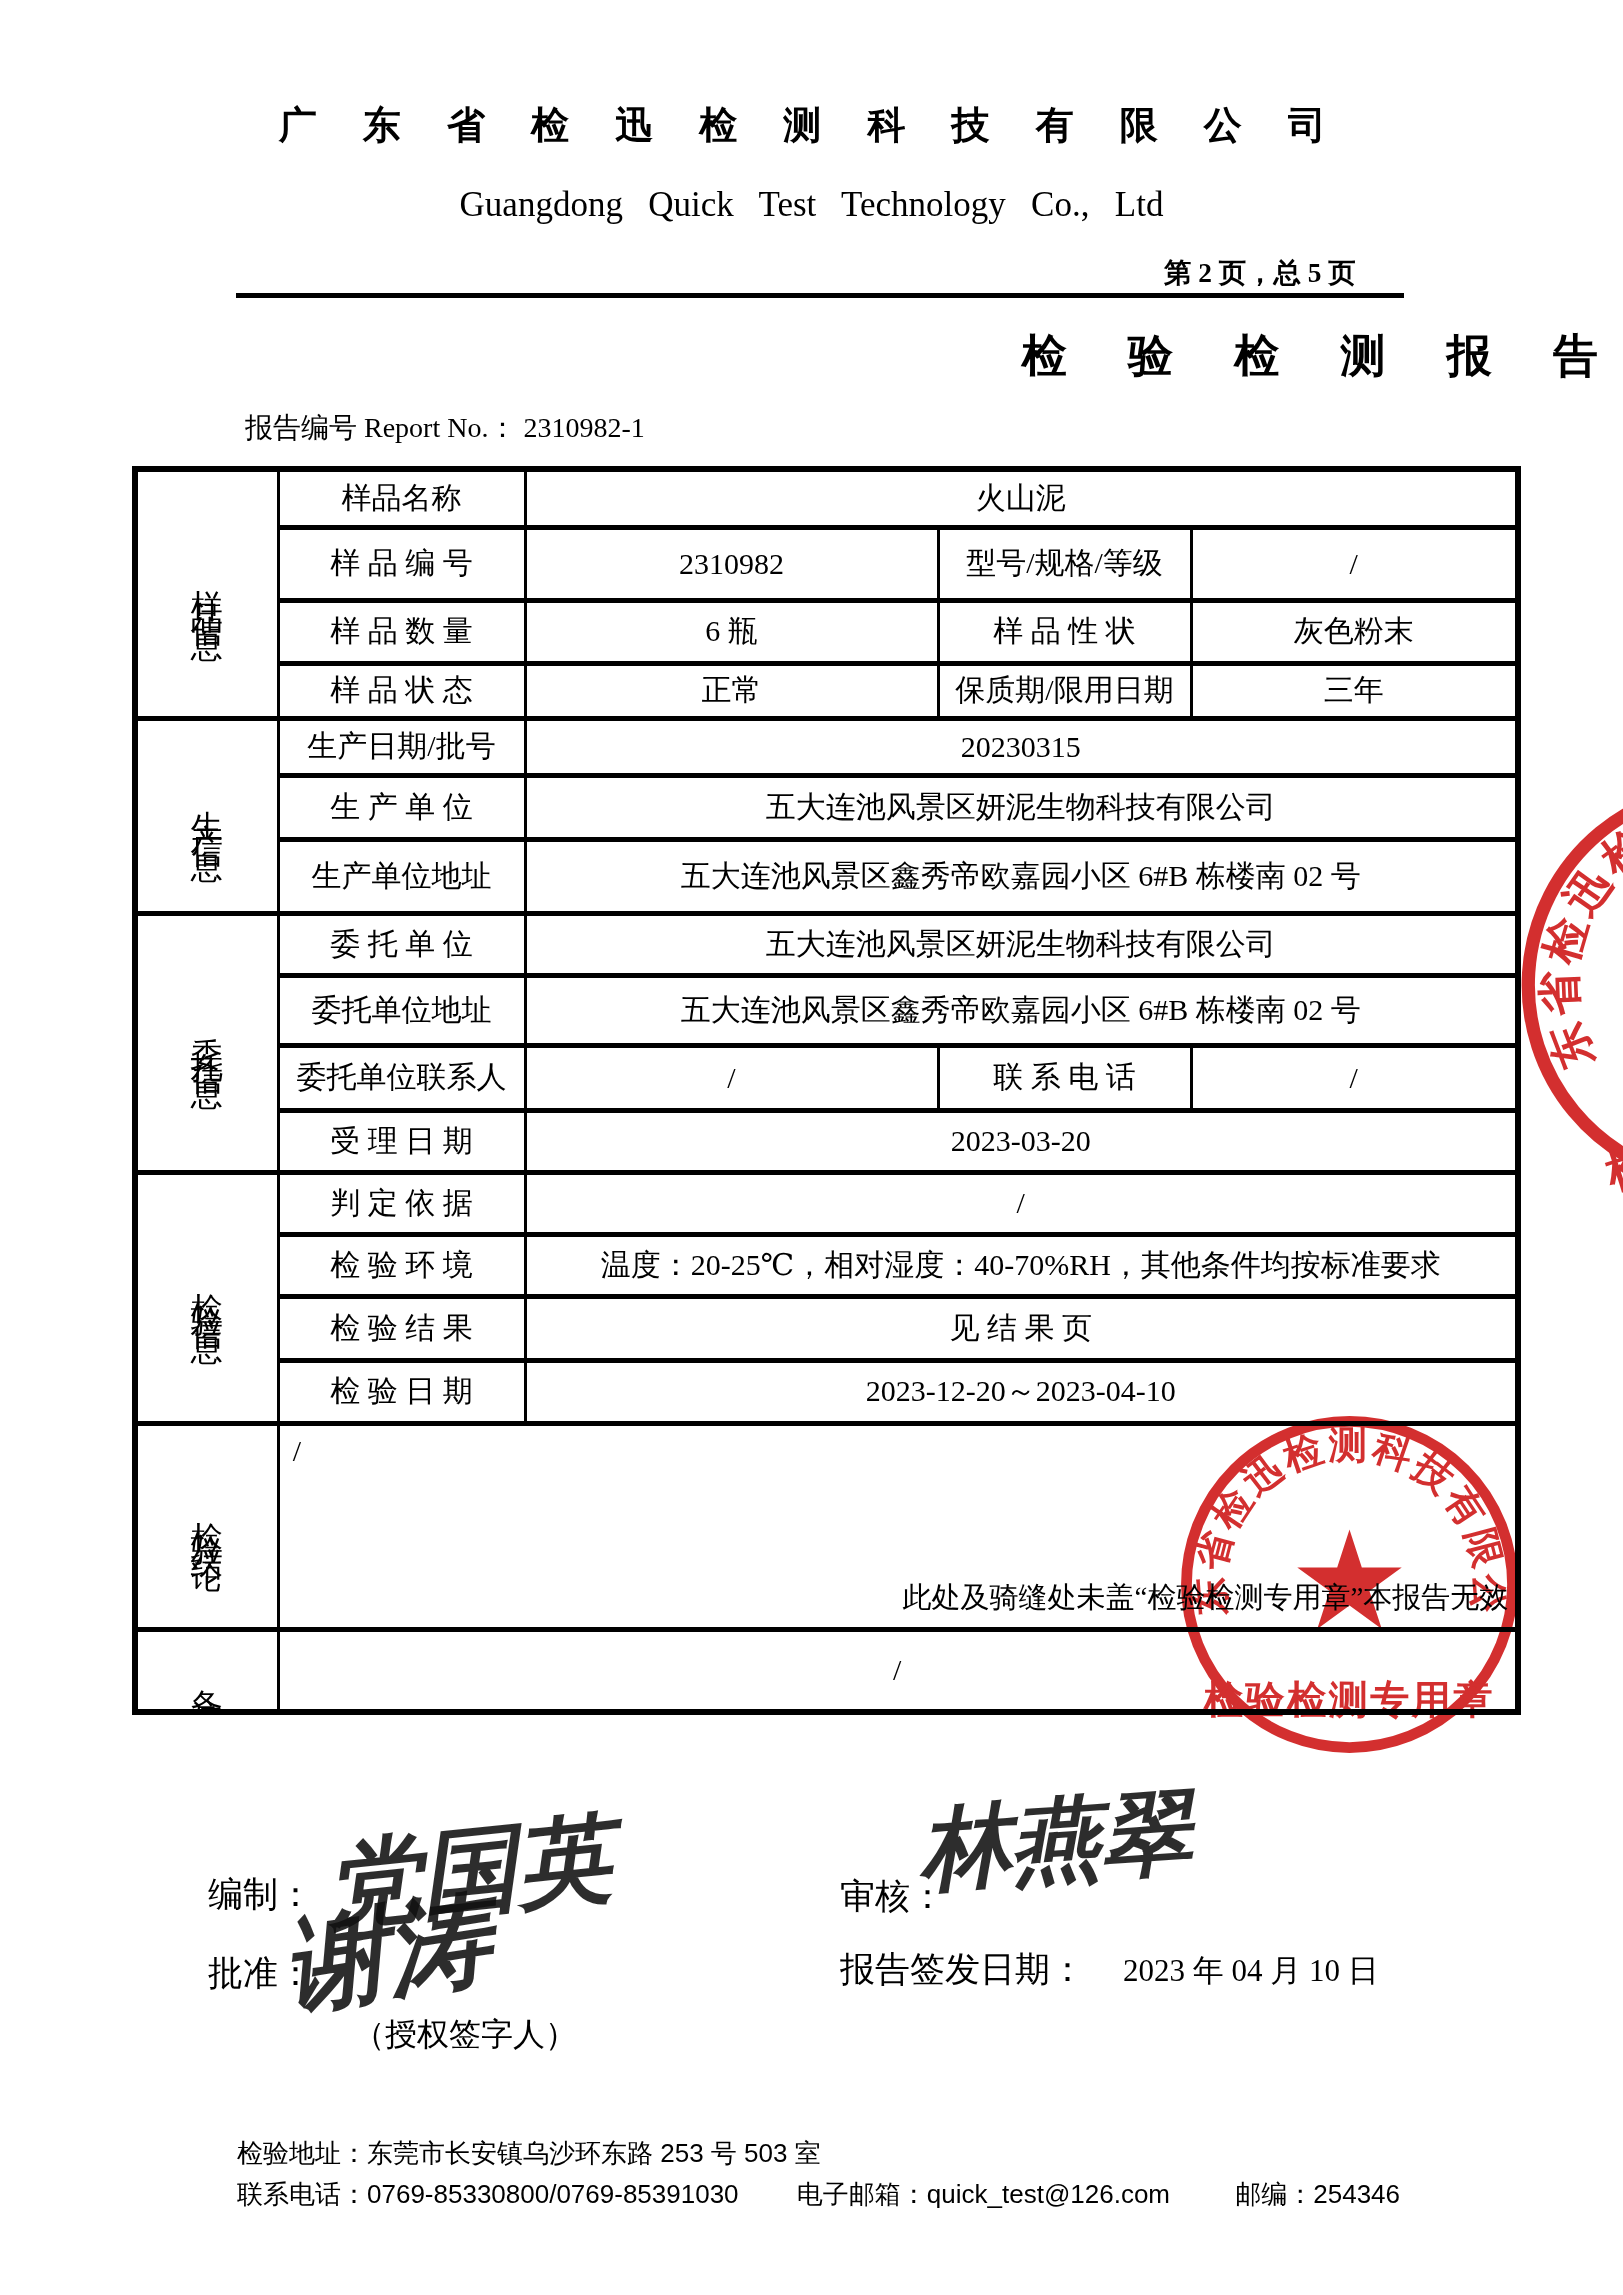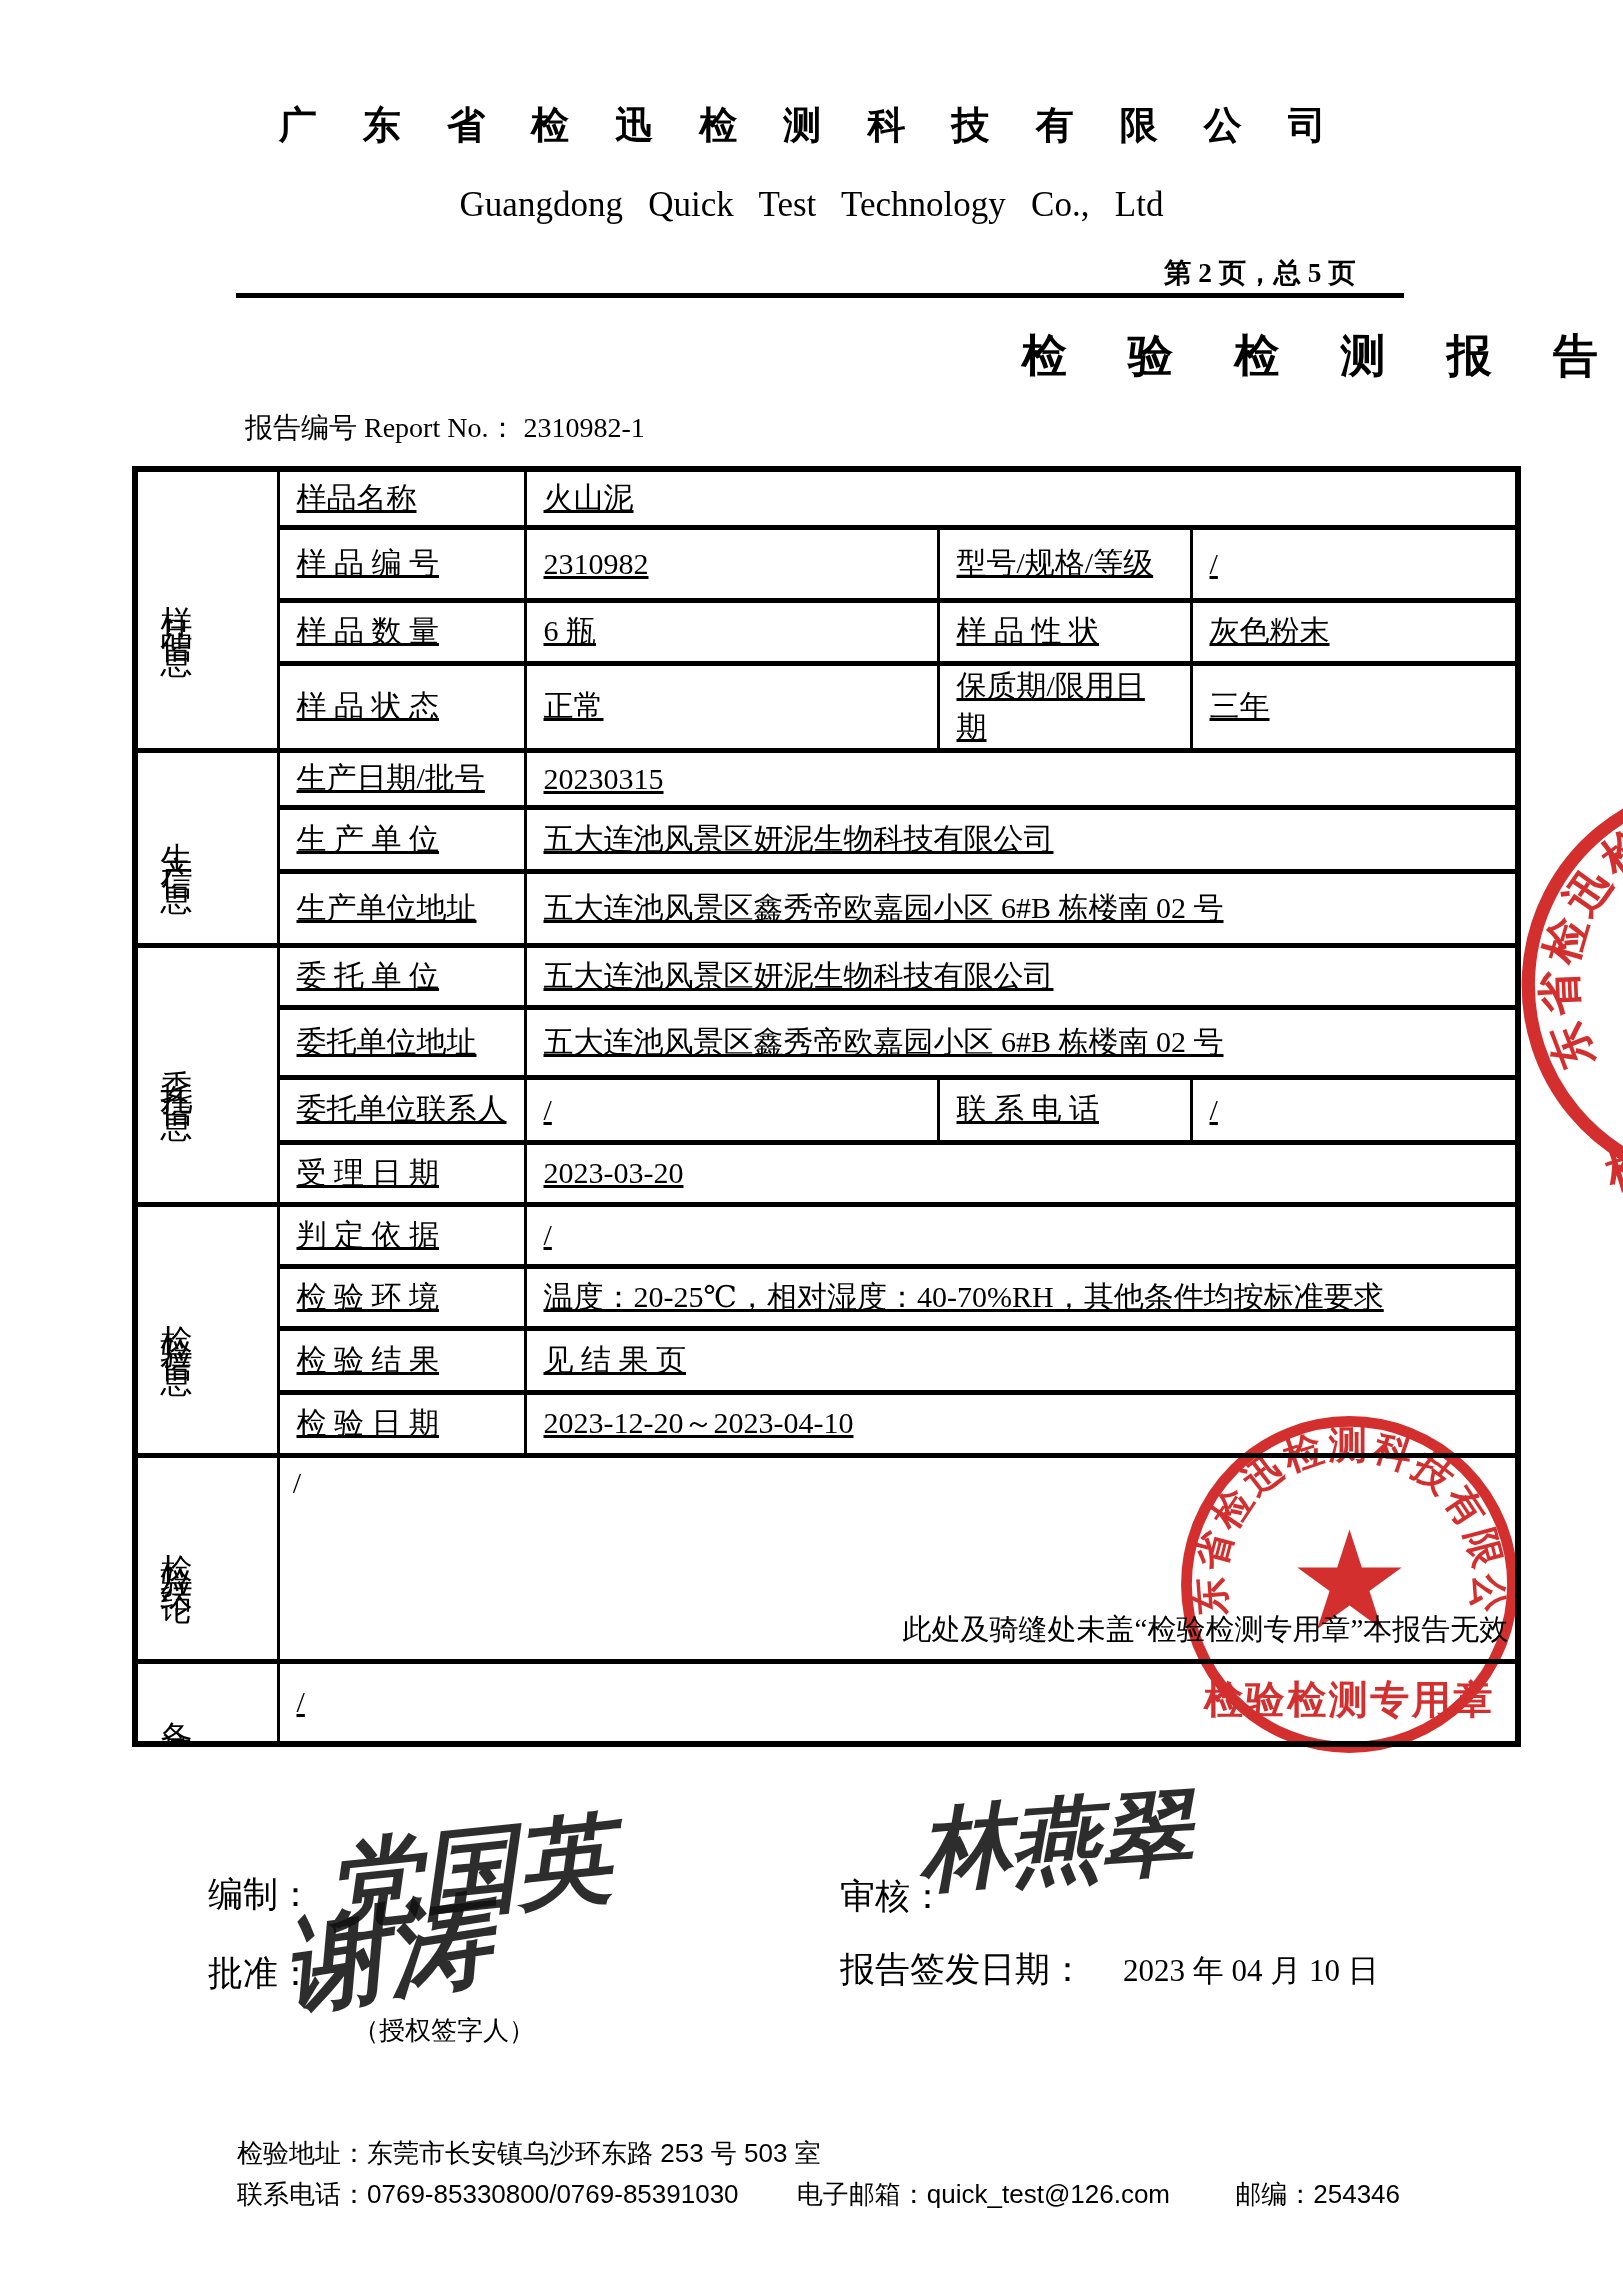--- a/index.html
+++ b/index.html
@@ -18,36 +18,36 @@
     font-family:"Liberation Serif","DejaVu Serif",serif;}
   .head-rule{left:236px;top:293px;width:1168px;height:5px;background:#000;}
   .doc-title{left:0;top:326px;width:100%;text-align:right;
     font-size:45px;font-weight:bold;letter-spacing:25px;}
   .report-no-line{left:245px;top:409px;font-size:28px;
     font-family:Liberation Serif, serif;}
   
   table.report{position:absolute;left:132px;top:466px;width:1382px;
     border-collapse:collapse;table-layout:fixed;}
   table.report td{border:3.3px solid #000;border-top-width:5px;border-bottom-width:5px;
-    text-align:left;vertical-align:middle;font-size:30px;padding:0 17px;
-    overflow:hidden;text-decoration:underline;}
+    text-align:center;vertical-align:middle;font-size:30px;padding:0 9px;
+    overflow:hidden;}
   table.report{border:6.7px solid #000;}
   td.cat{padding:0;}
   .vtext{display:inline-block;writing-mode:vertical-rl;text-orientation:upright;
     letter-spacing:13.3px;font-size:32px;}
   td.concl{position:relative;}
   .concl-slash{position:absolute;left:13.3px;top:8.3px;font-size:30px;}
   .concl-note{position:absolute;right:6.7px;bottom:8.3px;font-size:29px;white-space:nowrap;}
   
   .stamp{pointer-events:none;mix-blend-mode:multiply;opacity:.93;z-index:5;}
   
   .sig-label{font-size:35px;}
   .sig-name{font-style:italic;font-weight:bold;color:#111;opacity:.88;
     white-space:nowrap;}
-  .auth-note{font-size:26px;}
+  .auth-note{font-size:32px;}
   
   .foot{font-size:26px;font-family:"Liberation Sans","DejaVu Sans",sans-serif;
     white-space:nowrap;}
 </style>
 </head>
 <body>
 
 <div class="page">
 
   <div class="abs company-cn">广 东 省 检 迅 检 测 科 技 有 限 公 司</div>

